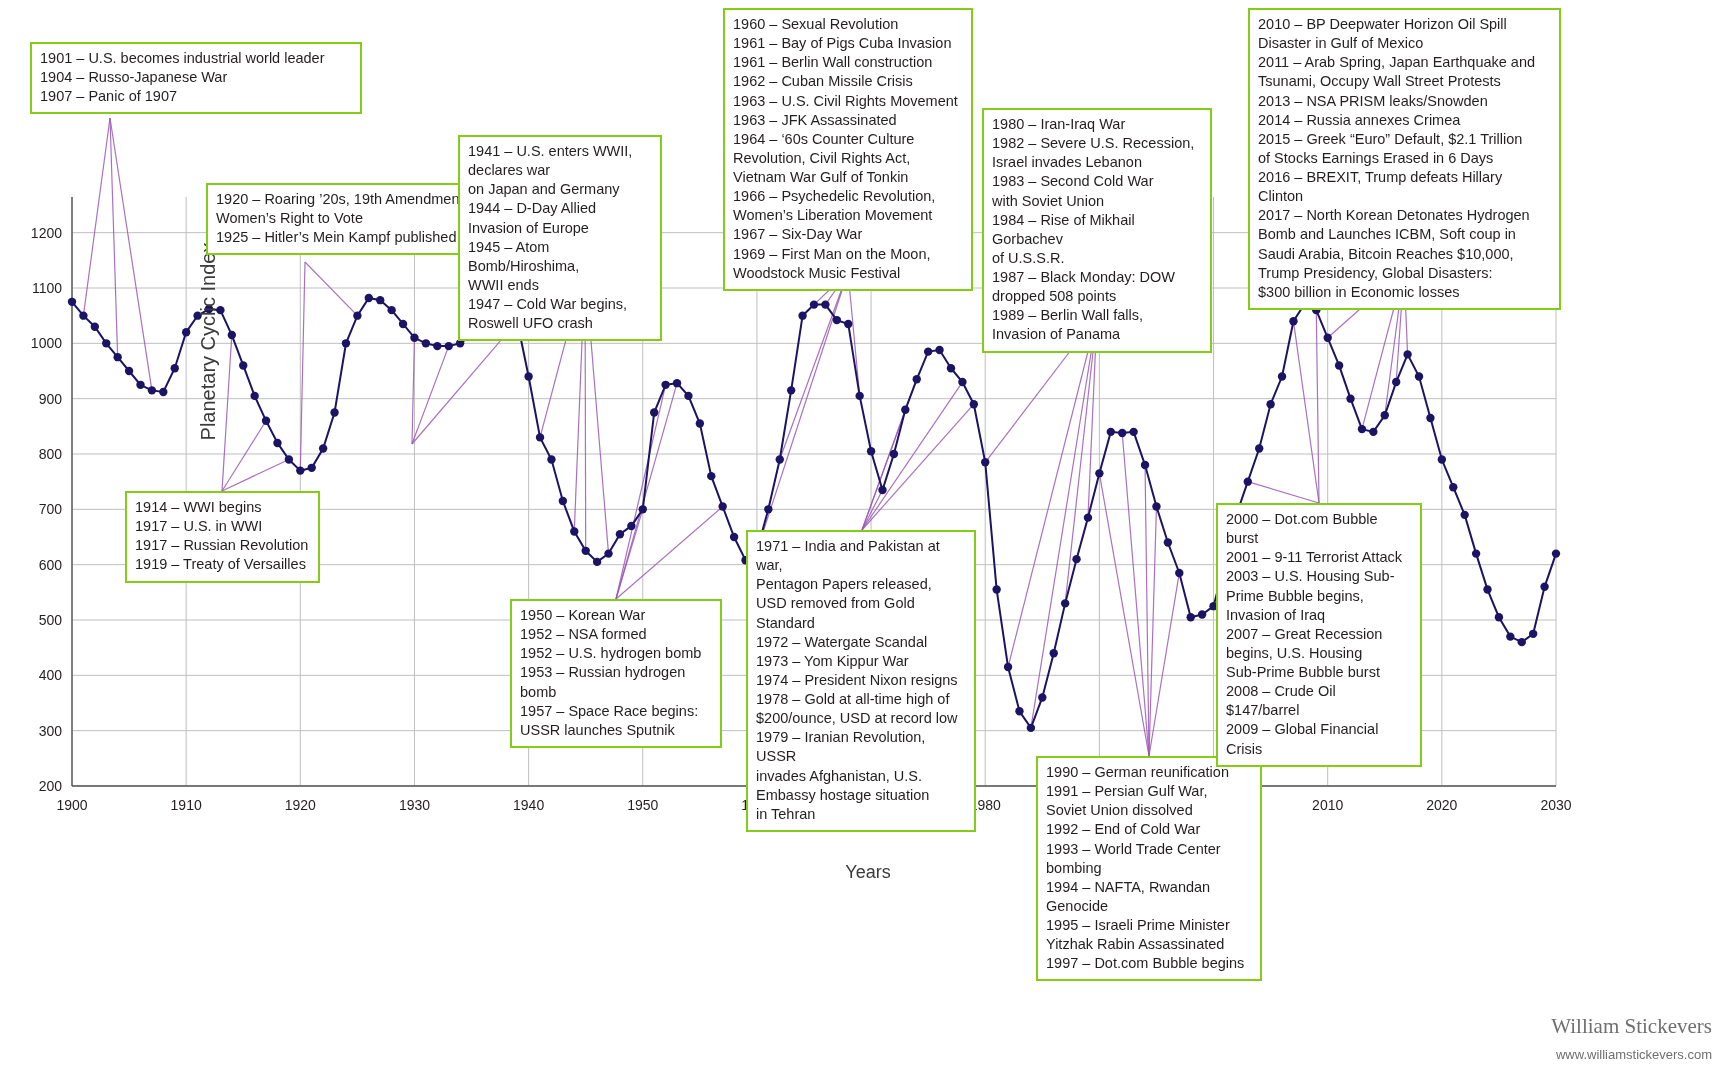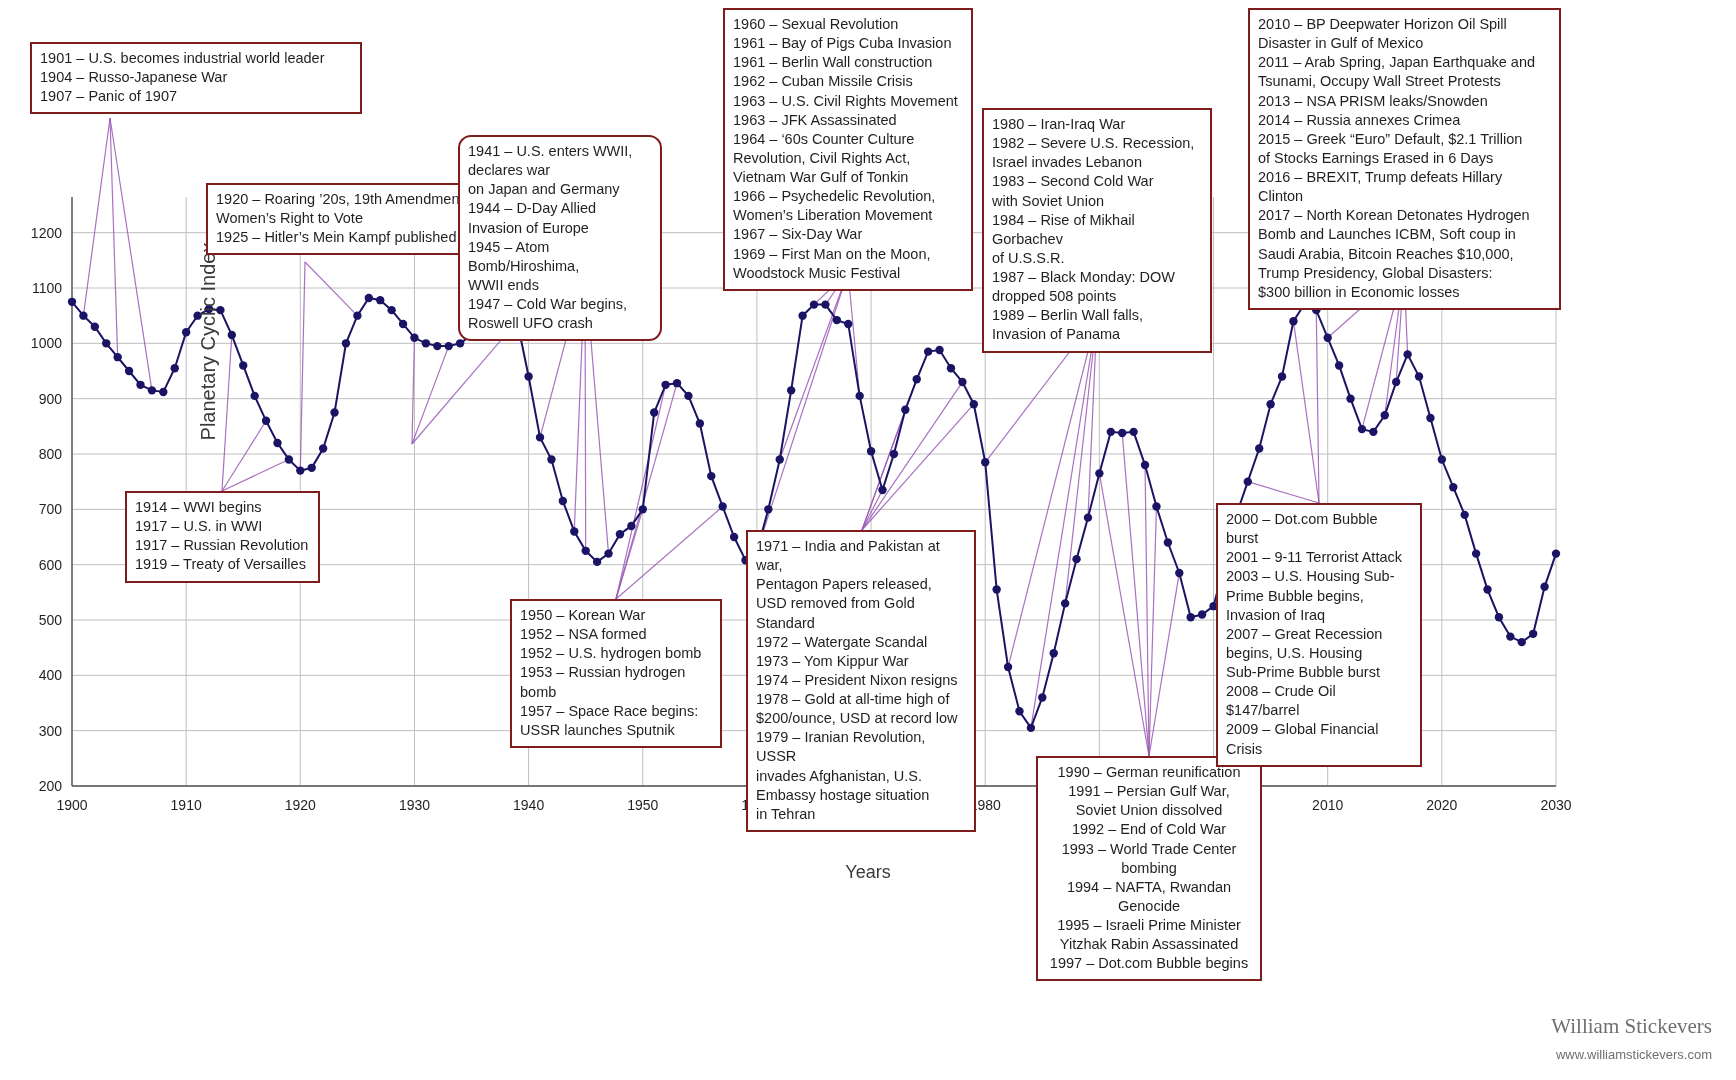--- a/index.html
+++ b/index.html
@@ -3,21 +3,21 @@
 <meta charset="utf-8">
 <style>
   html,body{margin:0;padding:0;}
   body{
     width:1736px;height:1080px;position:relative;background:#ffffff;
     font-family:"Liberation Sans", sans-serif;color:#231f20;overflow:hidden;
   }
   #chart-root{position:absolute;inset:0;}
   svg.plot{position:absolute;left:0;top:0;width:1736px;height:1080px;}
   .annot{
-    position:absolute;border:2px solid #7f1d1d;background:#ffffff;
+    position:absolute;border:2px solid #84cc16;background:#ffffff;
     padding:5px 8px 6px 8px;font-size:14.5px;line-height:1.32;color:#231f20;
     box-sizing:border-box;white-space:pre-line;
   }
   .ylabel{
     position:absolute;left:-2px;top:330px;width:420px;text-align:center;
     transform:rotate(-90deg);transform-origin:center center;
     font-size:20px;color:#3b3b3b;
   }
   .xlabel{
     position:absolute;left:0;width:1736px;text-align:center;top:862px;
@@ -285,21 +285,21 @@
   <div class="annot" style="left:30px;top:42px;width:332px;">1901 – U.S. becomes industrial world leader
 1904 – Russo-Japanese War
 1907 – Panic of 1907</div>
   <div class="annot" style="left:176px;top:183px;width:302px;margin-left:30px;">1920 – Roaring ’20s, 19th Amendment
           Women’s Right to Vote
 1925 – Hitler’s Mein Kampf published</div>
   <div class="annot" style="left:125px;top:491px;width:195px;">1914 – WWI begins
 1917 – U.S. in WWI
 1917 – Russian Revolution
 1919 – Treaty of Versailles</div>
-  <div class="annot" style="left:458px;top:135px;width:204px;border-radius:13px;">1941 – U.S. enters WWII, declares war
+  <div class="annot" style="left:458px;top:135px;width:204px;">1941 – U.S. enters WWII, declares war
           on Japan and Germany
 1944 – D-Day Allied Invasion of Europe
 1945 – Atom Bomb/Hiroshima,
           WWII ends
 1947 –  Cold War begins,
           Roswell UFO crash</div>
   <div class="annot" style="left:510px;top:599px;width:212px;">1950 – Korean War
 1952 – NSA formed
 1952 – U.S. hydrogen bomb
 1953 – Russian hydrogen bomb
@@ -336,21 +336,21 @@
 1982 – Severe U.S. Recession,
           Israel invades Lebanon
 1983 – Second Cold War
           with Soviet Union
 1984 – Rise of Mikhail Gorbachev
           of U.S.S.R.
 1987 – Black Monday: DOW
           dropped 508 points
 1989 – Berlin Wall falls,
           Invasion of Panama</div>
-  <div class="annot" style="left:1036px;top:756px;width:226px;text-align:center;">1990 – German reunification
+  <div class="annot" style="left:1036px;top:756px;width:226px;">1990 – German reunification
 1991 – Persian Gulf War,
           Soviet Union dissolved
 1992 – End of Cold War
 1993 – World Trade Center
           bombing
 1994 – NAFTA, Rwandan
           Genocide
 1995 – Israeli Prime Minister
           Yitzhak Rabin Assassinated
 1997 – Dot.com Bubble begins</div>

